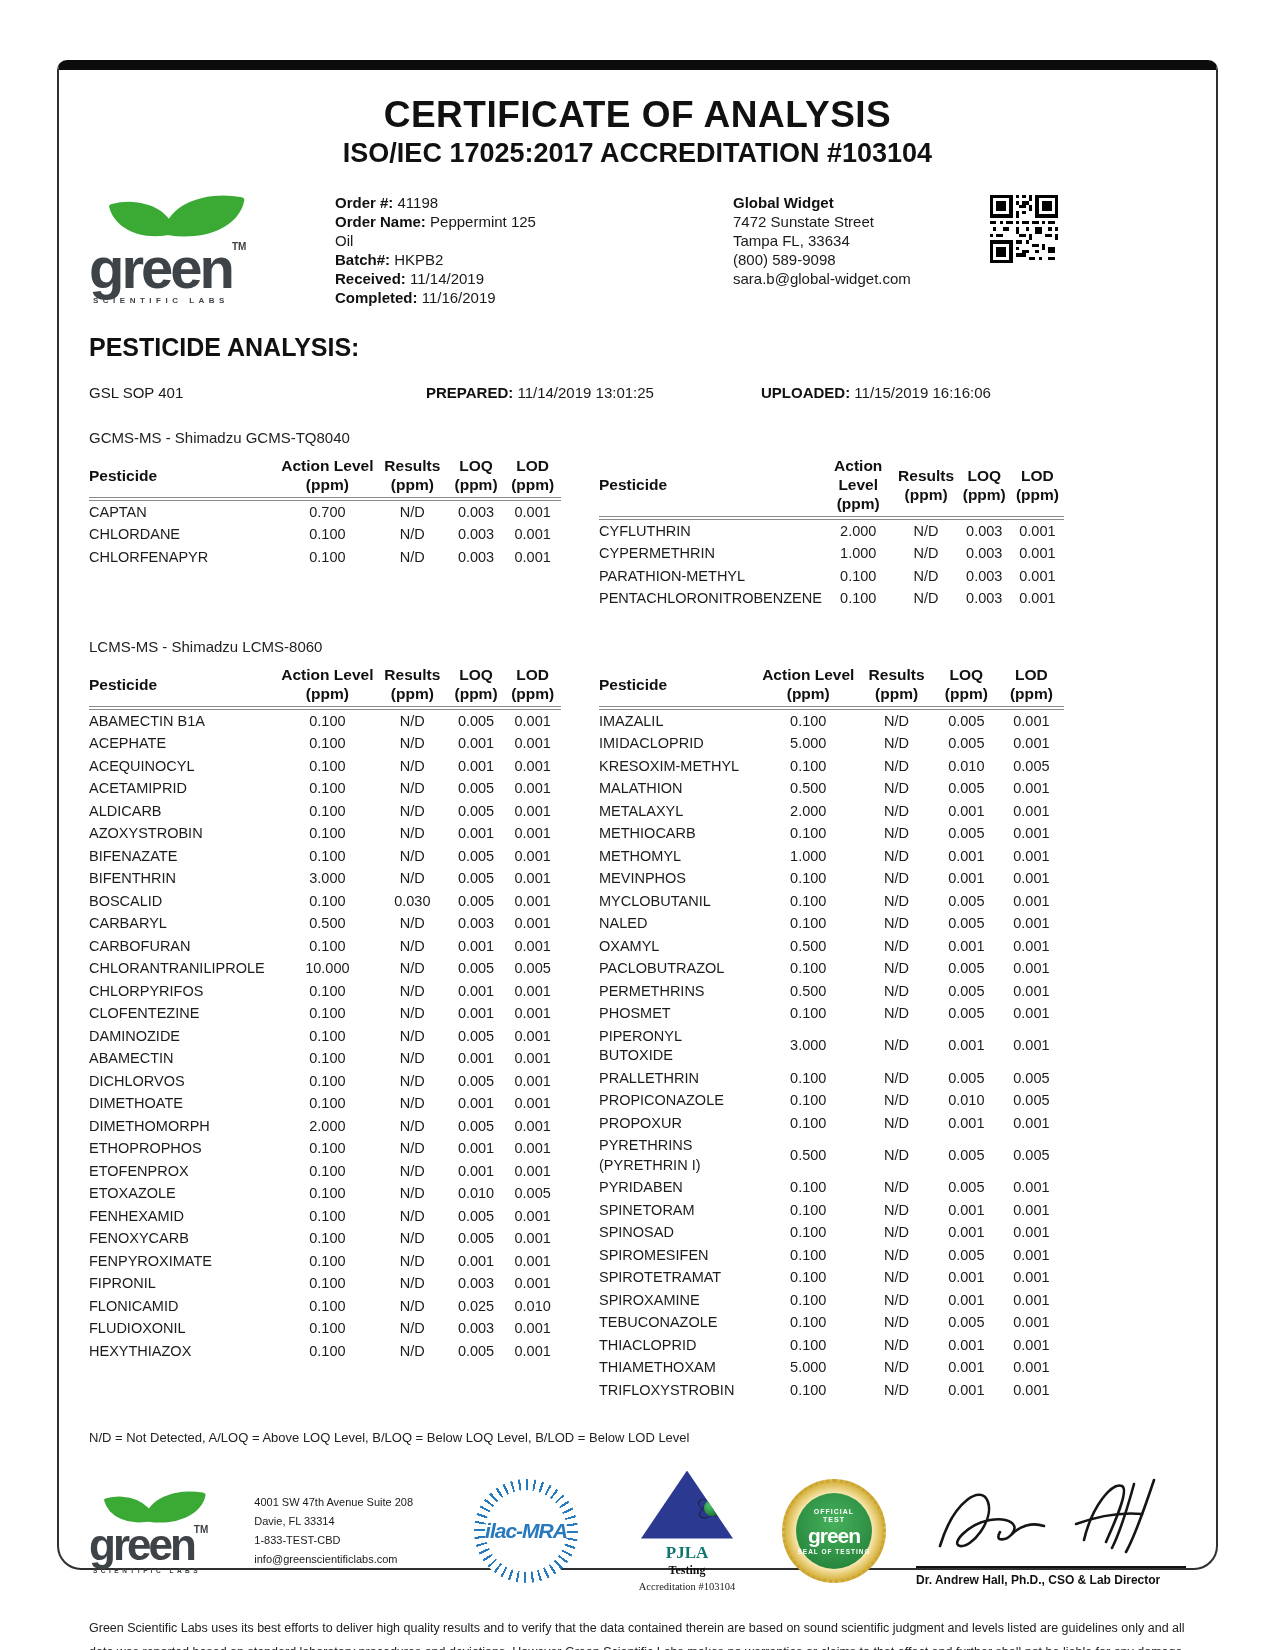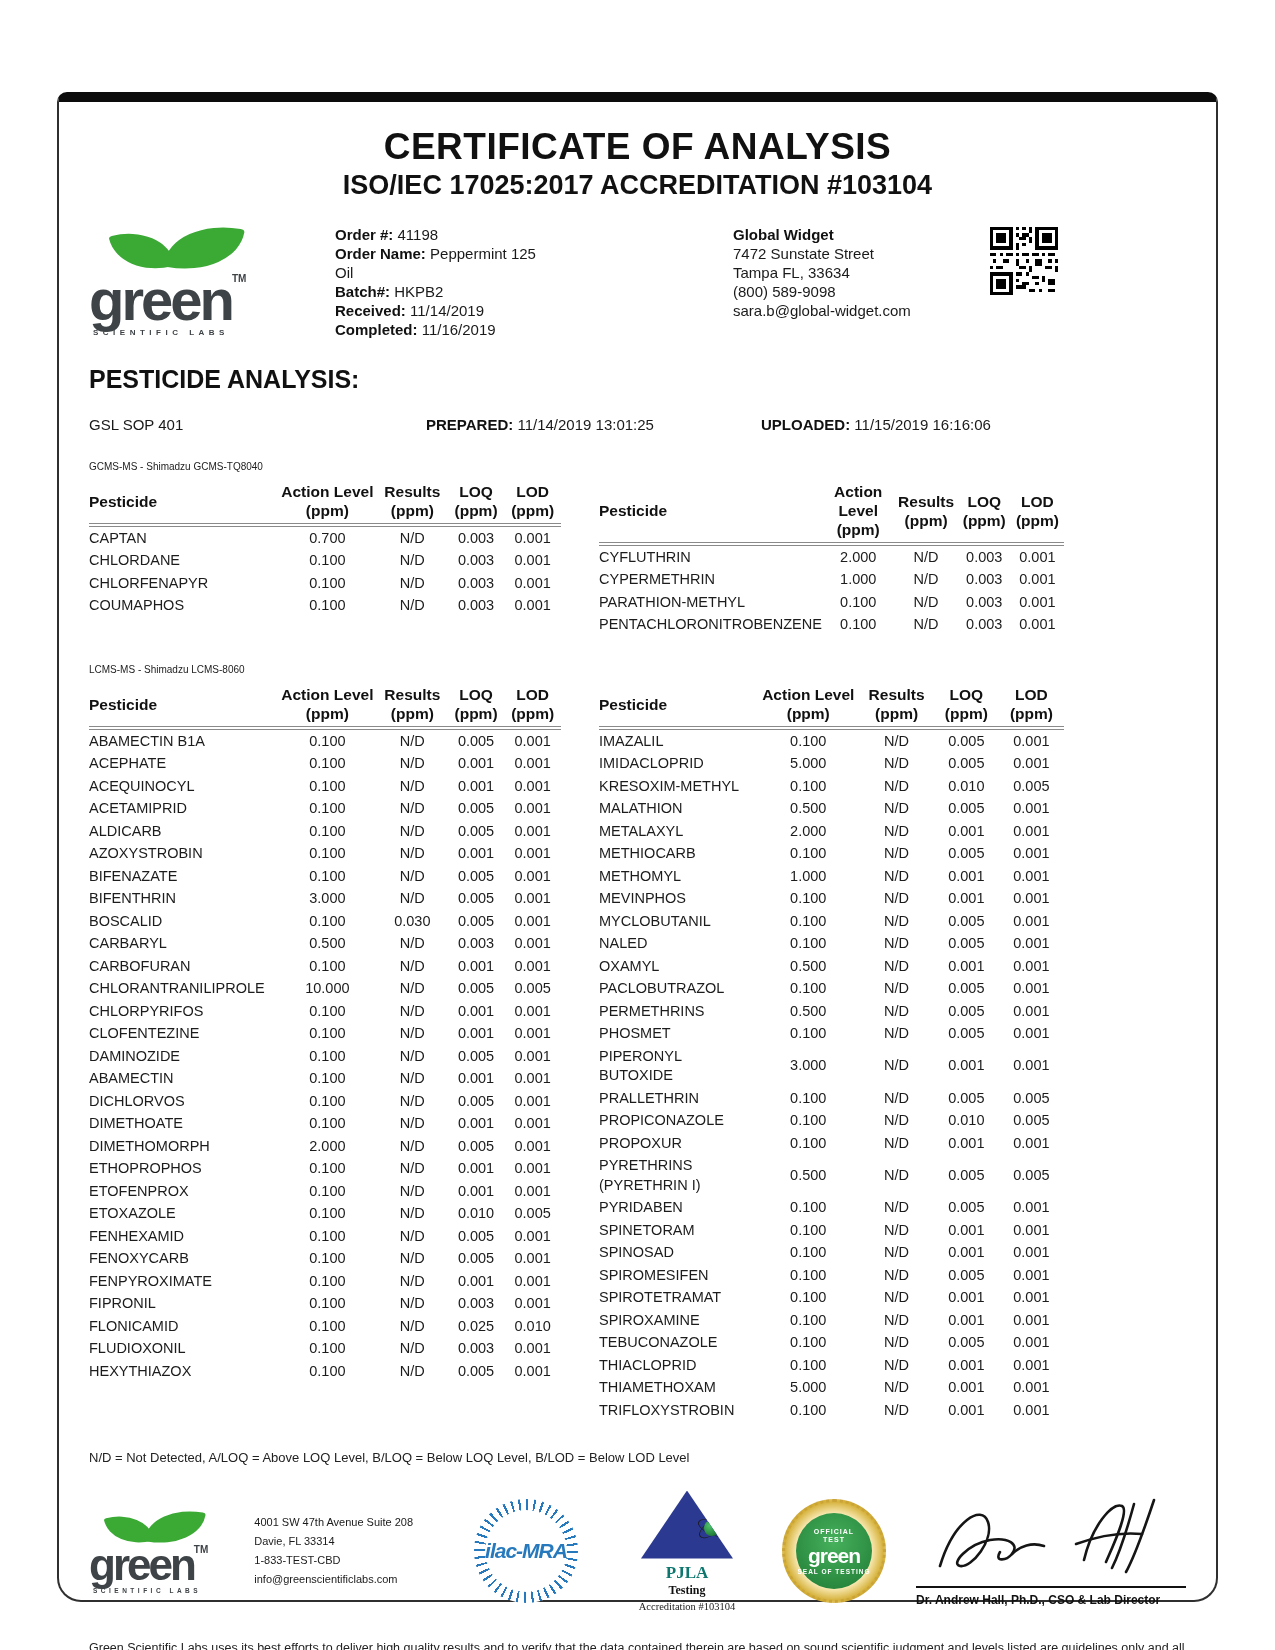--- a/index.html
+++ b/index.html
@@ -2,21 +2,21 @@
 <html><head>
 <meta charset="utf-8">
 <style>
   html,body{margin:0;padding:0;}
   body{
     width:1275px;height:1650px;background:#fff;position:relative;
     font-family:"Liberation Sans", sans-serif;color:#1a1a1a;
     -webkit-font-smoothing:antialiased;
   }
   .card{
-    position:absolute;left:57px;top:92px;width:1161px;height:1510px;
+    position:absolute;left:57px;top:60px;width:1161px;height:1510px;
     box-sizing:border-box;border:2px solid #2f2f2f;border-top:10px solid #0c0c0c;
     border-radius:10px 10px 24px 24px;padding:16px 30px 8px 30px;background:#fff;
   }
   .title{font-size:37px;font-weight:bold;text-align:center;margin:8px 0 2px;letter-spacing:.5px;color:#111;}
   .subtitle{font-size:27px;font-weight:bold;text-align:center;margin:2px 0 0;color:#111;}
 
   
   .info-row{display:flex;margin-top:22px;align-items:flex-start;}
   .brand{position:relative;}
   .brand .leaves{position:relative;height:52px;}
@@ -36,21 +36,21 @@
   .client-block{width:240px;margin-left:182px;font-size:15px;line-height:19px;margin-top:2px;}
   .order-block b,.client-block b,.meta b{color:#111;}
 
   .qr{margin-left:auto;margin-right:128px;width:68px;height:68px;margin-top:4px;}
 
   .section-title{font-size:25px;font-weight:bold;margin-top:26px;color:#111;}
   .meta{display:flex;font-size:15px;margin-top:22px;}
   .meta .sop{width:337px;}
   .meta .prepared{width:335px;}
 
-  .instrument{font-size:10px;margin-top:28px;color:#222;}
+  .instrument{font-size:15px;margin-top:28px;color:#222;}
   .tables{display:flex;align-items:flex-start;margin-top:8px;}
   table.ptable{border-collapse:collapse;font-size:14.5px;}
   table.ptable th{vertical-align:middle;padding:2px 0 3px;font-size:15.5px;line-height:19px;color:#111;}
   table.ptable thead tr{border-bottom:4px double #8a8a8a;}
   table.ptable td{padding:1.5px 0;text-align:center;line-height:19.5px;color:#1c1c1c;vertical-align:middle;}
   table.ptable td:first-child, table.ptable th:first-child{text-align:left;}
   table.g-left{width:472px;}
   table.g-right{width:465px;margin-left:38px;}
   .g-left  td:nth-child(1){width:40%;} .g-left  td:nth-child(2){width:21%;} .g-left  td:nth-child(3){width:15%;} .g-left  td:nth-child(4){width:12%;} .g-left  td:nth-child(5){width:12%;}
   .g-right td:nth-child(1){width:45%;} .g-right td:nth-child(2){width:17%;} .g-right td:nth-child(3){width:14%;} .g-right td:nth-child(4){width:12%;} .g-right td:nth-child(5){width:12%;}
@@ -187,27 +187,20 @@
             <td>0.003</td>
             <td>0.001</td>
           </tr>
           <tr>
             <td>CHLORFENAPYR</td>
             <td>0.100</td>
             <td>N/D</td>
             <td>0.003</td>
             <td>0.001</td>
           </tr>
-          <tr>
-            <td>COUMAPHOS</td>
-            <td>0.100</td>
-            <td>N/D</td>
-            <td>0.003</td>
-            <td>0.001</td>
-          </tr>
         </tbody>
       </table>
     <table class="ptable g-right">
         <thead>
           <tr>
             <th>
               <div>Pesticide</div>
             </th>
             <th>
               <div>Action Level</div>

